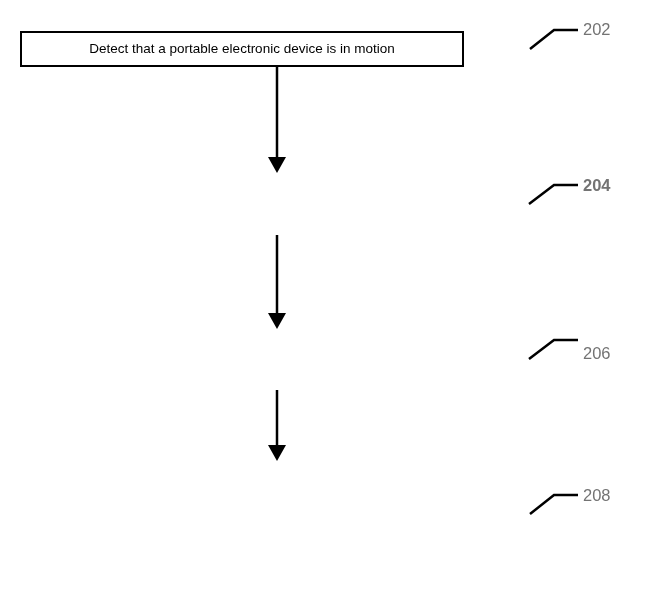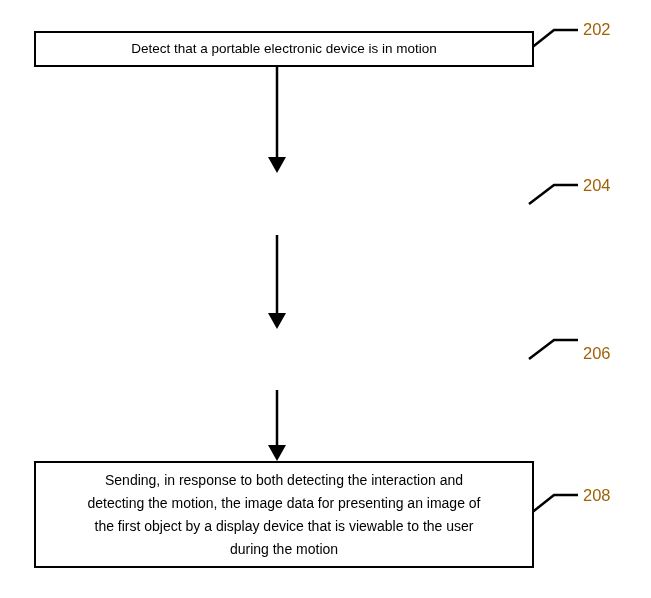--- a/index.html
+++ b/index.html
@@ -17,22 +17,22 @@
   }
   .overlay {
     position: absolute;
     top: 0;
     left: 0;
     width: 651px;
     height: 598px;
   }
   .step-box {
     position: absolute;
-    left: 34px;
-    width: 500px;
+    left: 20px;
+    width: 444px;
     box-sizing: border-box;
     border: 2px solid #000000;
     background: #ffffff;
     display: flex;
     align-items: center;
     justify-content: center;
     text-align: center;
   }
   .step-text {
     white-space: pre-line;
@@ -45,26 +45,26 @@
   .step-box.box-2 { top: 173px; height: 62px; }
   .step-box.box-3 { top: 329px; height: 61px; }
   .step-box.box-4 { top: 461px; height: 107px; }
   .step-box.box-4 .step-text {
     font-size: 14px;
     line-height: 23px;
   }
   .ref-label {
     position: absolute;
     left: 583px;
-    color: #a16207;
+    color: #737373;
     font-size: 16.5px;
     line-height: 19px;
   }
   .ref-202 { top: 20px; }
-  .ref-204 { top: 176px; }
+  .ref-204 { top: 176px; font-weight: bold; }
   .ref-206 { top: 344px; }
   .ref-208 { top: 486px; text-align: right; }
 </style>
 </head>
 <body>
 
 <div class="canvas">
 
   <svg class="overlay" width="651" height="598" viewBox="0 0 651 598" xmlns="http://www.w3.org/2000/svg">
 
@@ -82,25 +82,19 @@
     <polyline points="529,359 554,340 578,340" fill="none" stroke="#000000" stroke-width="2.5"></polyline>
     <polyline points="530,514 554,495 578,495" fill="none" stroke="#000000" stroke-width="2.5"></polyline>
   </svg>
 
   <div class="step-box box-1">
     <span class="step-text">Detect that a portable electronic device is in motion</span>
   </div>
 
 
 
-  <div class="step-box box-4">
-    <span class="step-text">Sending, in response to both detecting the interaction and
-detecting the motion, the image data for presenting an image of
-the first object by a display device that is viewable to the user
-during the motion</span>
-  </div>
 
   <div class="ref-label ref-202">202</div>
   <div class="ref-label ref-204">204</div>
   <div class="ref-label ref-206">206</div>
   <div class="ref-label ref-208">208</div>
 
 </div>
 
 </body></html>

